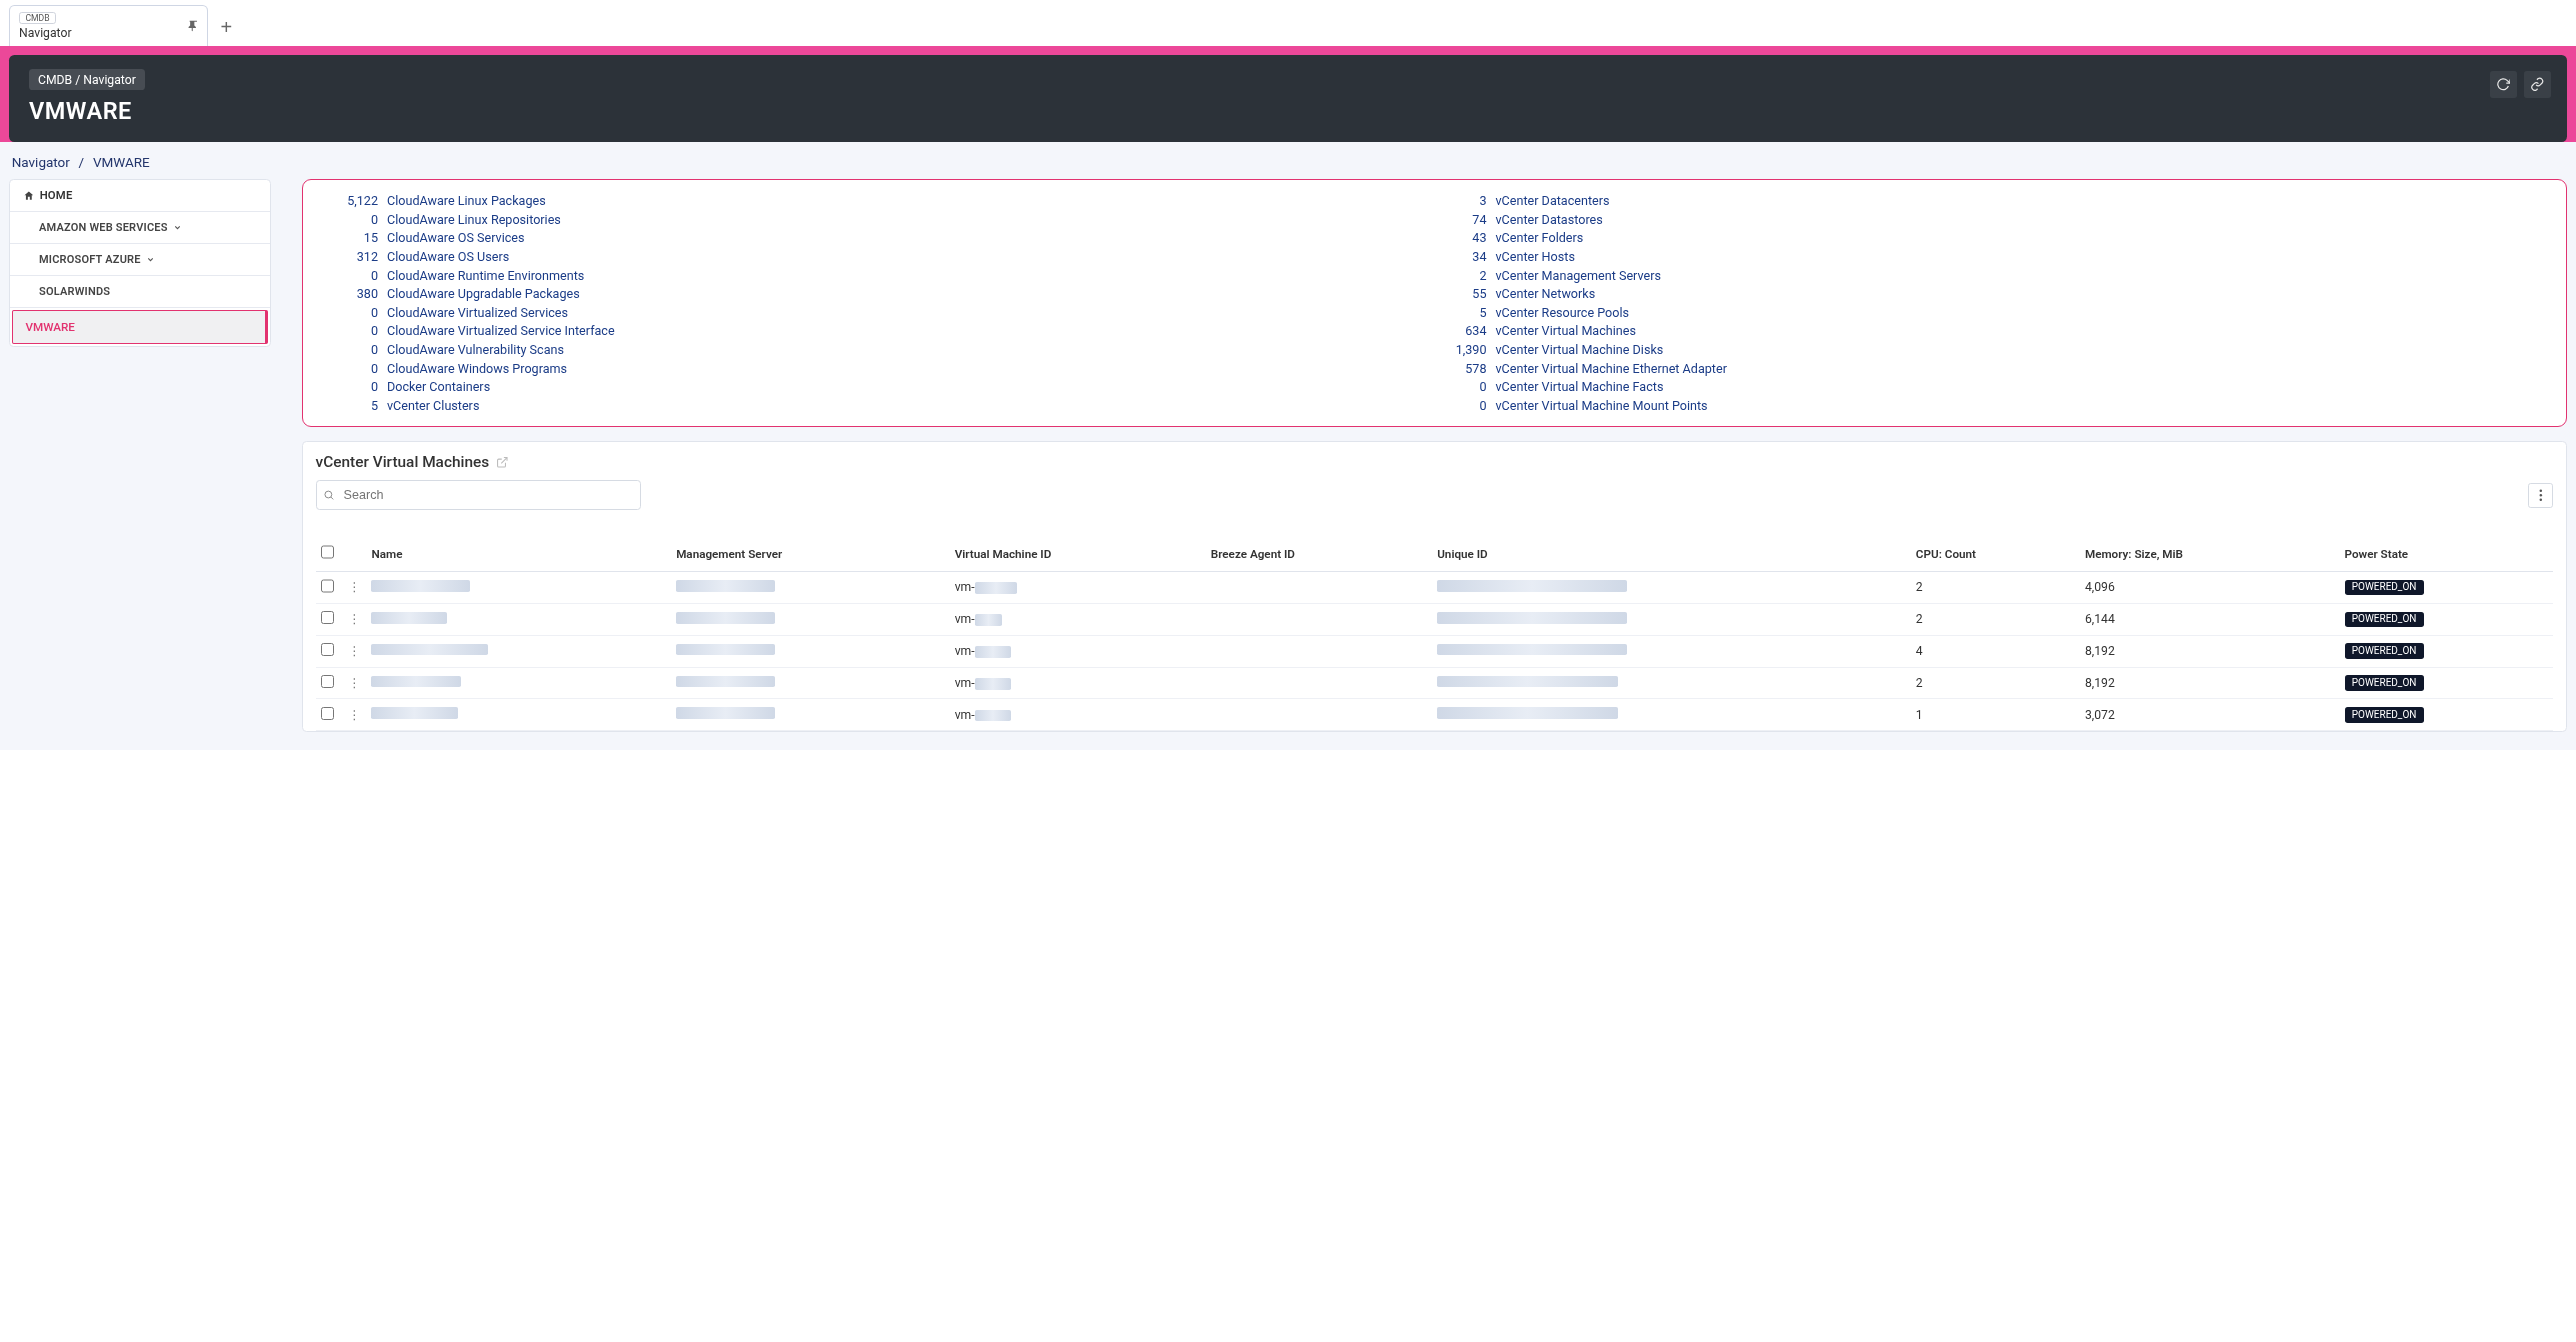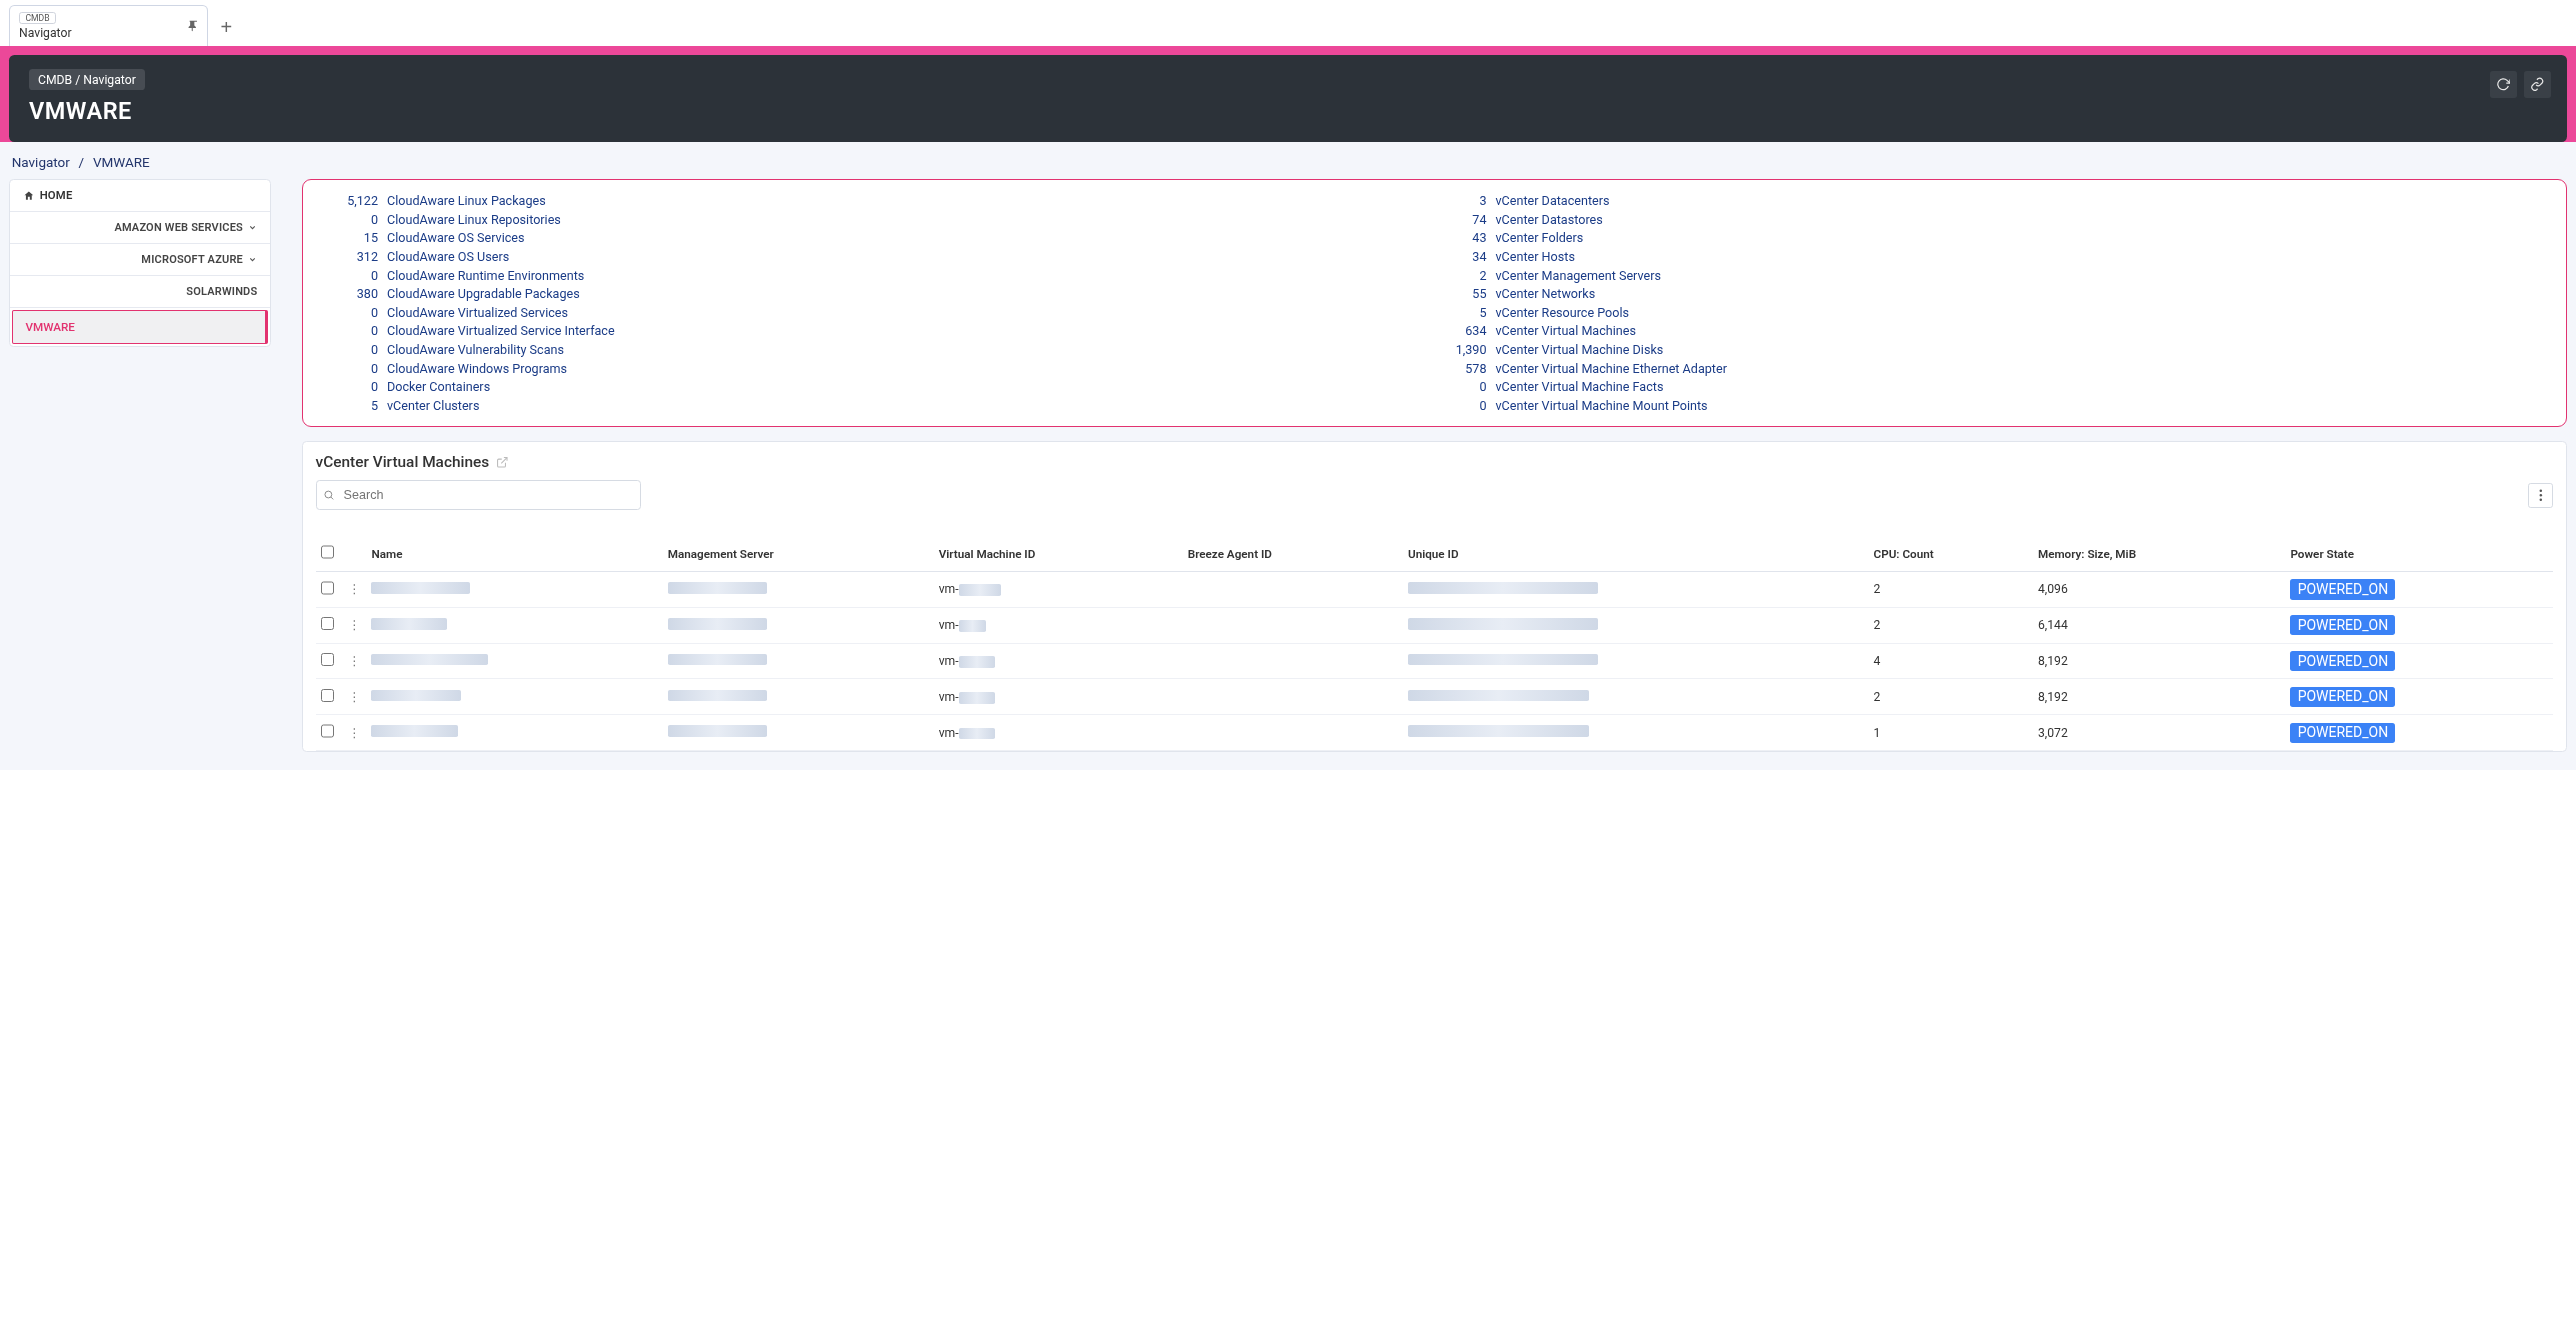--- a/index.html
+++ b/index.html
@@ -179,21 +179,20 @@
     border-radius: 1.8px;
     font-size: 11.7px;
     font-weight: 500;
     letter-spacing: 0;
   }
   .sidebar-item.secondary {
     font-size: 11px;
     font-weight: 600;
     padding-left: 29px;
     color: #444;
-    justify-content: flex-end;
   }
   
   .content { flex: 1; display:flex; flex-direction:column; gap:14.5px;}
   .stats-panel {
     background: #fff;
     border: 1.4px solid #e2326f;
     border-radius: 9px;
     padding: 11px 23px;
     display: flex;
   }
@@ -267,23 +266,23 @@
     border-bottom: 0.9px solid #eef0f5;
     vertical-align: middle;
   }
   .checkbox-cell { width: 27px; }
   .action-cell { width: 23.5px; text-align:center; color:#777; cursor:pointer;}
   .redacted {
     background: linear-gradient(90deg, #cfd8e6 0%, #e8edf5 50%, #cfd8e6 100%);
     height: 11.7px; border-radius: 1.8px; display:inline-block;
   }
   .badge-on {
-    background: #3b82f6;
+    background: #0f172a;
     color: #fff;
-    font-size: 14px;
+    font-size: 10px;
     padding: 1.8px 7.2px 2.7px 7.2px;
     border-radius: 2.7px;
     display: inline-block;
   }
   input[type="checkbox"] {
     width: 13.5px; height: 13.5px; cursor:pointer;
   }
   svg { display:block; }
 </style>
 </head>

